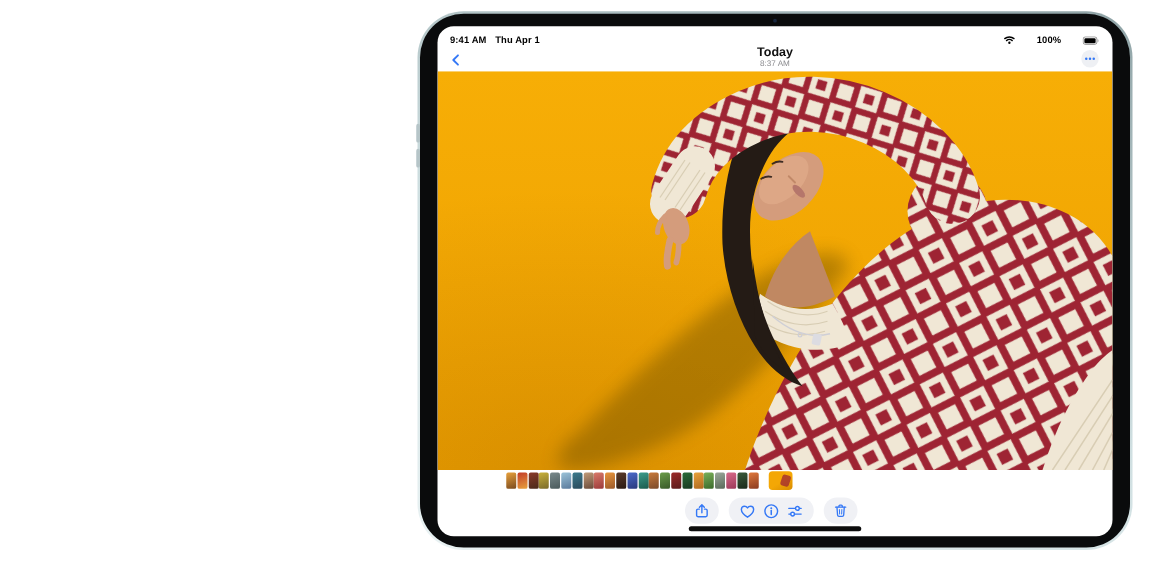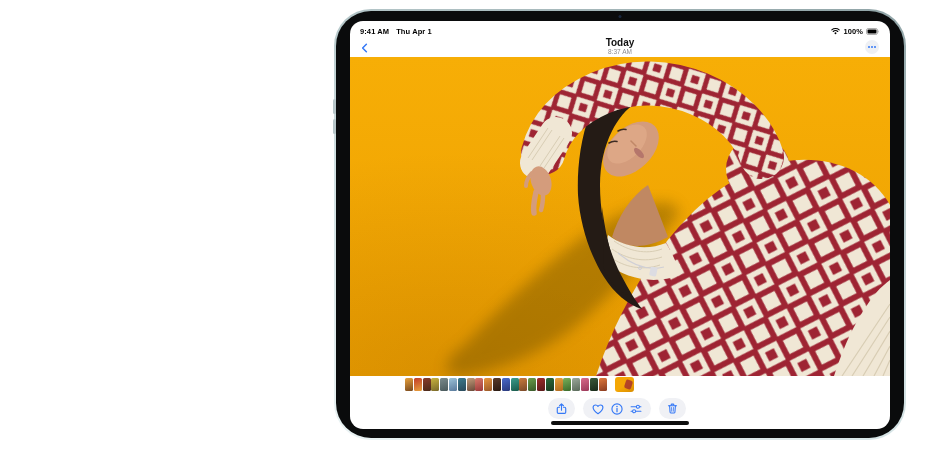--- a/index.html
+++ b/index.html
@@ -15,21 +15,21 @@
   .side-btn.b1{top:88px;} .side-btn.b2{top:108px;}
 
   
   .screen{position:absolute;left:14px;right:14px;top:10px;bottom:9px;background:#fff;border-radius:13px;
           overflow:hidden;display:flex;flex-direction:column;}
 
   
   .statusbar{height:14px;flex:none;display:flex;align-items:center;justify-content:space-between;
              padding:3px 10px 0 10px;font-size:7.5px;font-weight:600;color:#000;letter-spacing:.1px;}
   .sb-left{display:flex;gap:7px;}
-  .sb-right{display:flex;align-items:center;gap:3px;}
+  .sb-right{display:flex;align-items:flex-end;gap:17px;}
 
   
   .navbar{height:19px;flex:none;position:relative;}
   .back-btn{position:absolute;left:7px;top:2px;width:14px;height:15px;display:flex;align-items:center;justify-content:center;cursor:pointer;}
   .nav-center{position:absolute;left:0;right:0;top:0;text-align:center;pointer-events:none;}
   .nav-title{font-size:10px;font-weight:700;color:#111;line-height:10px;}
   .nav-sub{font-size:6.5px;color:#8a8a8e;line-height:7px;}
   .more-btn{position:absolute;right:11px;top:2px;width:14px;height:14px;border-radius:50%;background:#eef0f4;
             display:flex;align-items:center;justify-content:center;gap:1.2px;cursor:pointer;}
   .more-btn i{display:block;width:2px;height:2px;border-radius:50%;background:var(--accent);}

